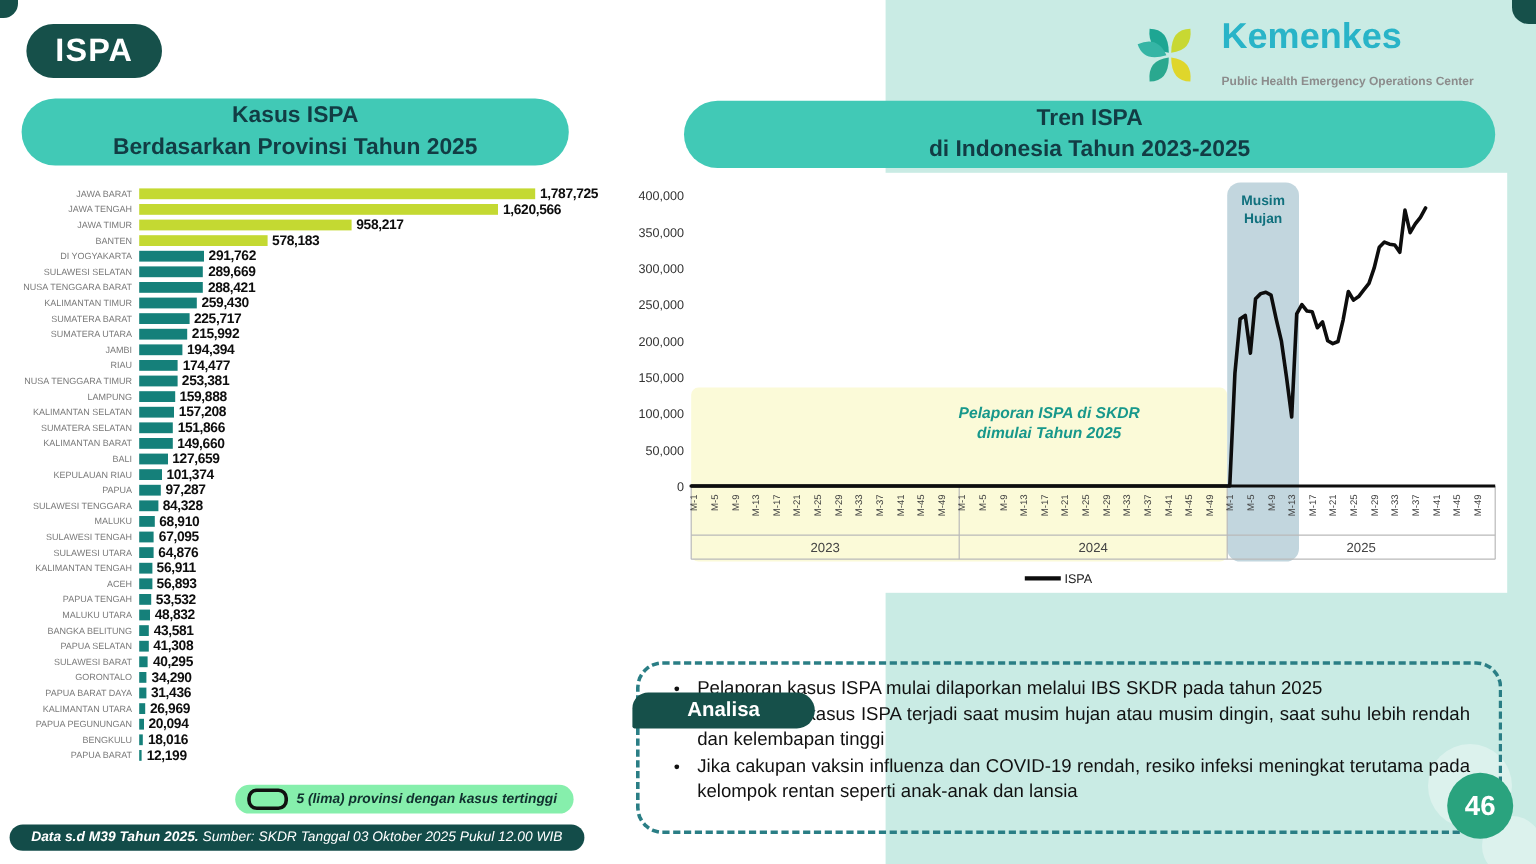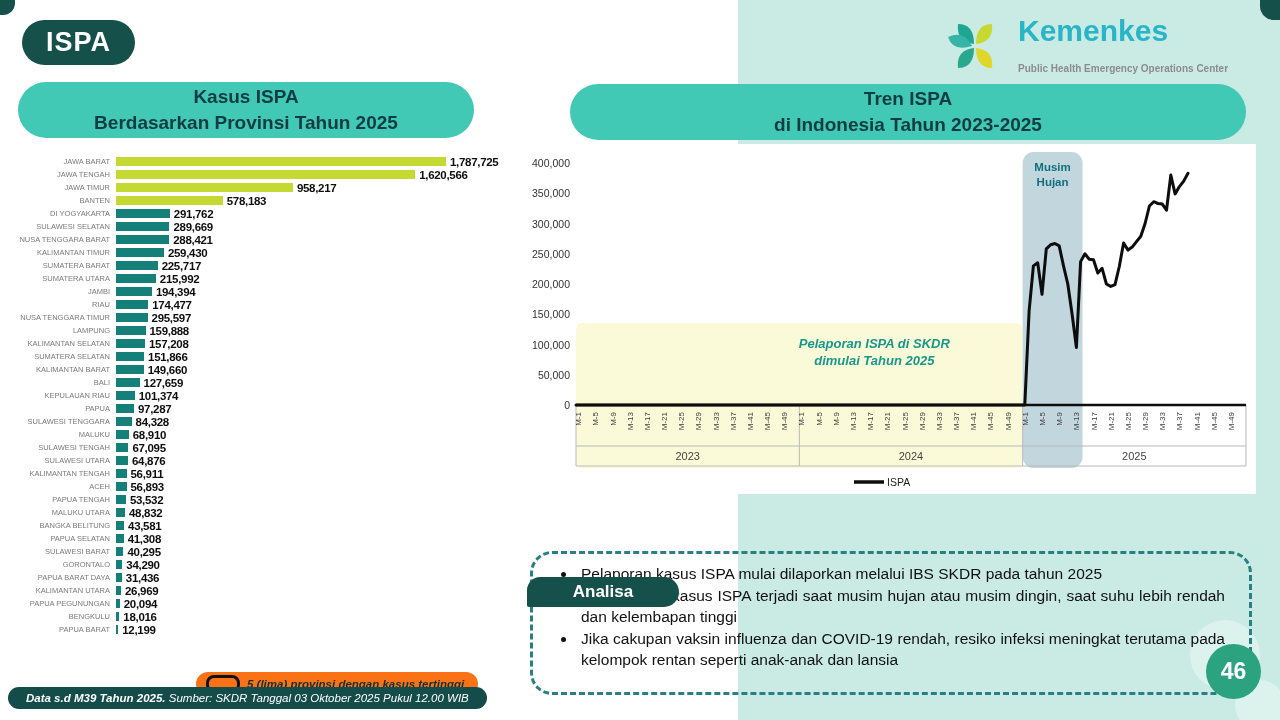--- a/index.html
+++ b/index.html
@@ -27,22 +27,22 @@
   .logo-sub{color:#8c8c8c;font-size:10px;font-weight:bold;margin-top:17px;}
   
   .bars{position:absolute;left:14px;top:155px;width:494px;}
   .bar-row{display:flex;align-items:center;height:13px;}
   .bar-label{width:96px;text-align:right;padding-right:6px;font-size:7.5px;color:#7a7a7a;
              white-space:nowrap;flex:none;}
   .bar-rect{height:9px;flex:none;}
   .bar-val{margin-left:4px;font-size:11.5px;font-weight:bold;color:#0d0d0d;white-space:nowrap;
            letter-spacing:-0.3px;}
   
-  .bar-legend{position:absolute;left:196px;top:654px;height:24px;background:#f97316;border-radius:14px;
-              display:flex;align-items:center;padding:0 14px 0 10px;margin-top:18px;}
+  .bar-legend{position:absolute;left:196px;top:654px;height:24px;background:#86efac;border-radius:14px;
+              display:flex;align-items:center;padding:0 14px 0 10px;}
   .legend-oblong{width:28px;height:12px;border:3px solid #111;border-radius:8px;margin-right:7px;flex:none;}
   .bar-legend span{font-size:11.5px;font-weight:bold;font-style:italic;color:#10302e;white-space:nowrap;}
   
   .footnote{position:absolute;left:8px;top:687px;background:#134c49;color:#fff;border-radius:15px;
             padding:5px 18px;font-size:11.5px;font-style:italic;white-space:nowrap;}
   .footnote b{font-weight:bold;}
   
   .trend-panel{position:absolute;left:512px;top:144px;width:744px;height:350px;background:#ffffff;}
   
   .analisa-pill{position:absolute;left:527px;top:531px;width:152px;height:30px;background:#16504a;
@@ -153,21 +153,21 @@
         <span class="bar-val">194,394</span>
       </div>
       <div class="bar-row">
         <span class="bar-label">RIAU</span>
         <div class="bar-rect" style="width: 32.2071px; background: rgb(21, 128, 122);"></div>
         <span class="bar-val">174,477</span>
       </div>
       <div class="bar-row">
         <span class="bar-label">NUSA TENGGARA TIMUR</span>
         <div class="bar-rect" style="width: 31.544px; background: rgb(21, 128, 122);"></div>
-        <span class="bar-val">295,597</span>
+        <span class="bar-val">253,381</span>
       </div>
       <div class="bar-row">
         <span class="bar-label">LAMPUNG</span>
         <div class="bar-rect" style="width: 29.5141px; background: rgb(21, 128, 122);"></div>
         <span class="bar-val">159,888</span>
       </div>
       <div class="bar-row">
         <span class="bar-label">KALIMANTAN SELATAN</span>
         <div class="bar-rect" style="width: 29.0194px; background: rgb(21, 128, 122);"></div>
         <span class="bar-val">157,208</span>

